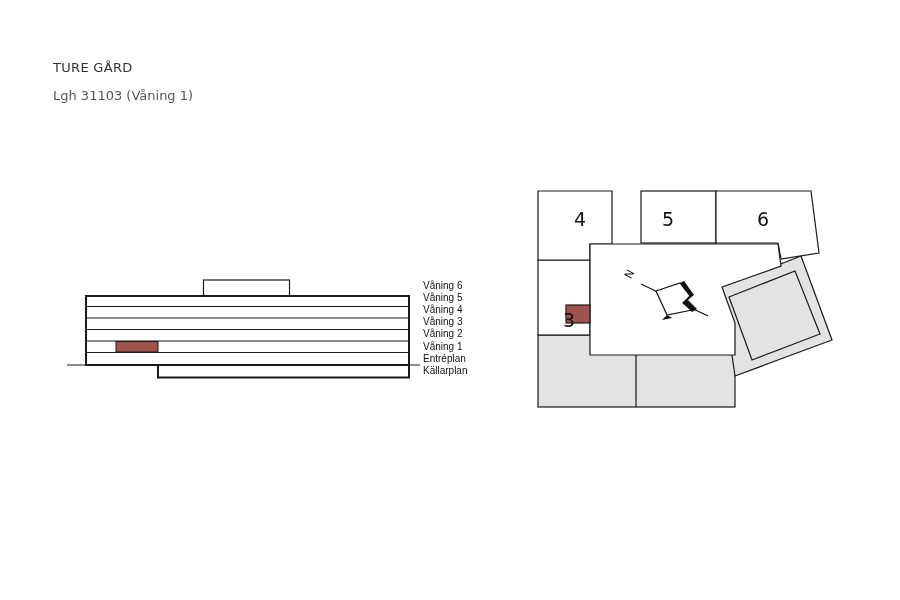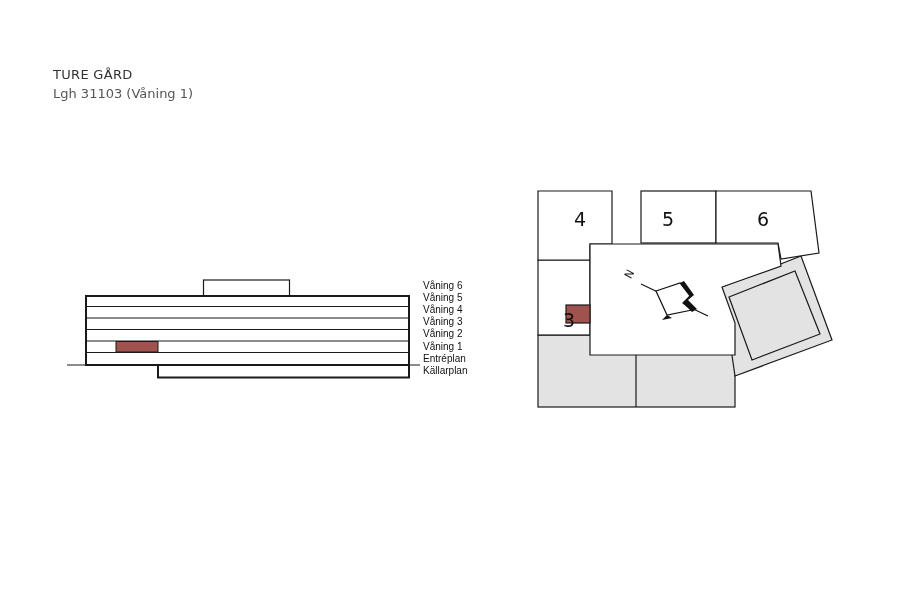--- a/index.html
+++ b/index.html
@@ -1,19 +1,19 @@
 <!DOCTYPE html>
 <html><head>
 <meta charset="utf-8">
 <style>
   html, body { margin: 0; padding: 0; }
   body { width: 900px; height: 600px; background: #ffffff; position: relative; overflow: hidden; font-family: "DejaVu Sans", sans-serif; }
-  .header { position: absolute; left: 53px; top: 66px; }
+  .header { position: absolute; left: 53px; top: 59px; }
   .title { font-size: 13px; color: #333333; letter-spacing: 0.3px; line-height: 17px; }
-  .subtitle { font-size: 13px; color: #555555; line-height: 17px; margin-top: 2px; }
+  .subtitle { font-size: 13px; color: #555555; line-height: 17px; margin-top: 11px; }
   svg { position: absolute; left: 0; top: 0; }
   .lvl { font-family: "Liberation Sans", sans-serif; font-size: 10px; fill: #111111; }
   .bnum { font-family: "DejaVu Sans", sans-serif; font-size: 19px; fill: #111111; }
 </style>
 </head>
 <body>
 
 <div class="header">
   <div class="title">TURE GÅRD</div>
   <div class="subtitle">Lgh 31103  (Våning 1)</div>

